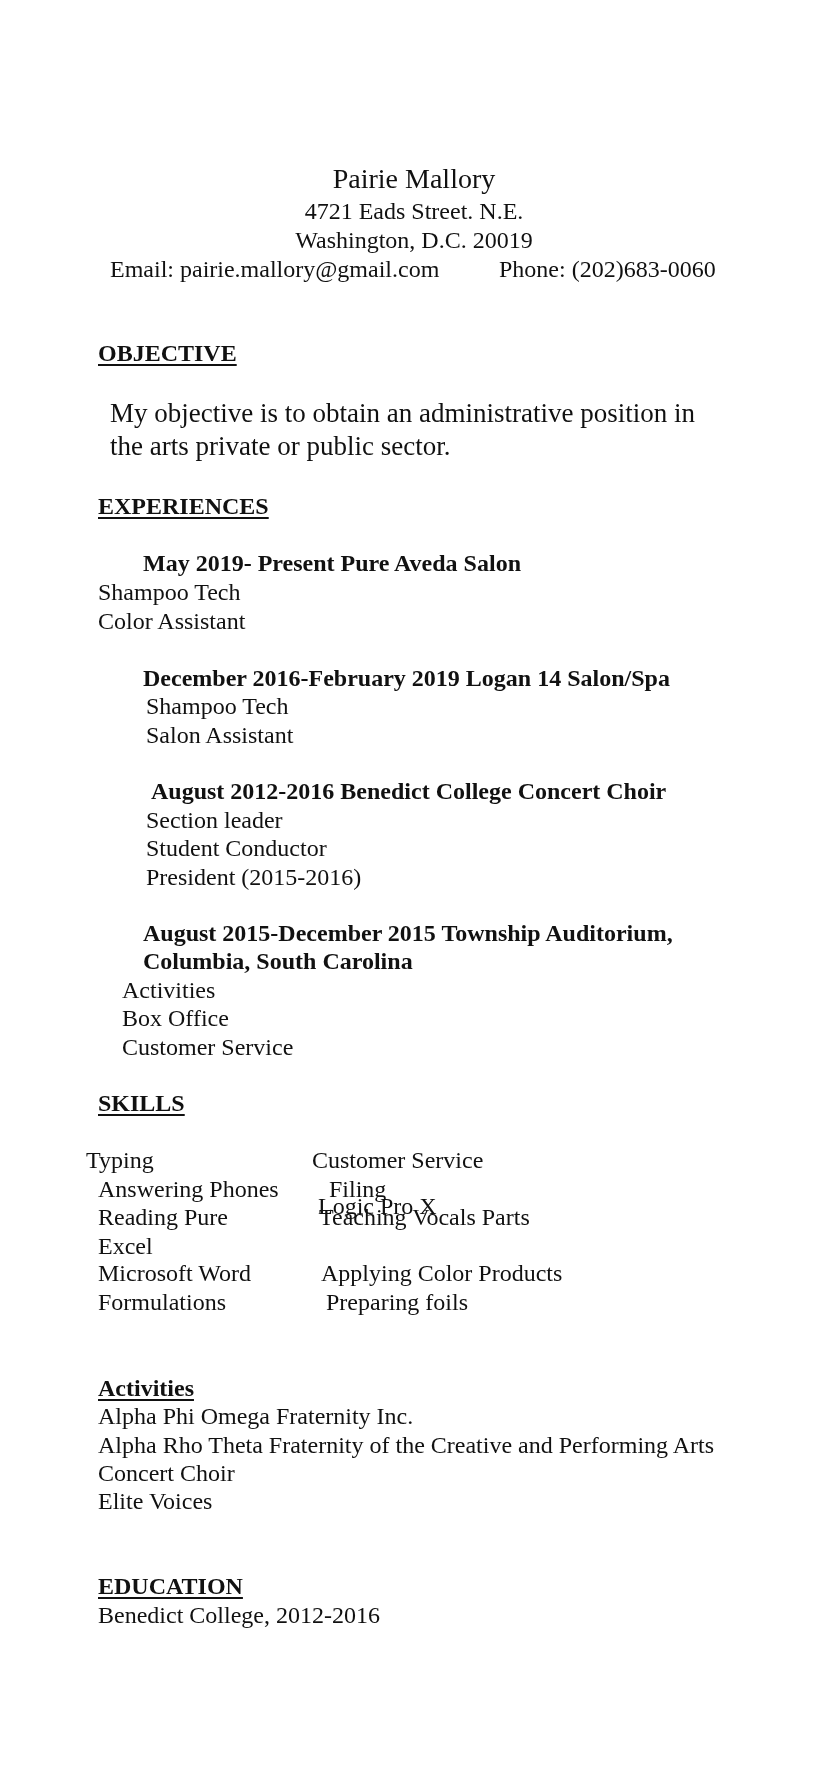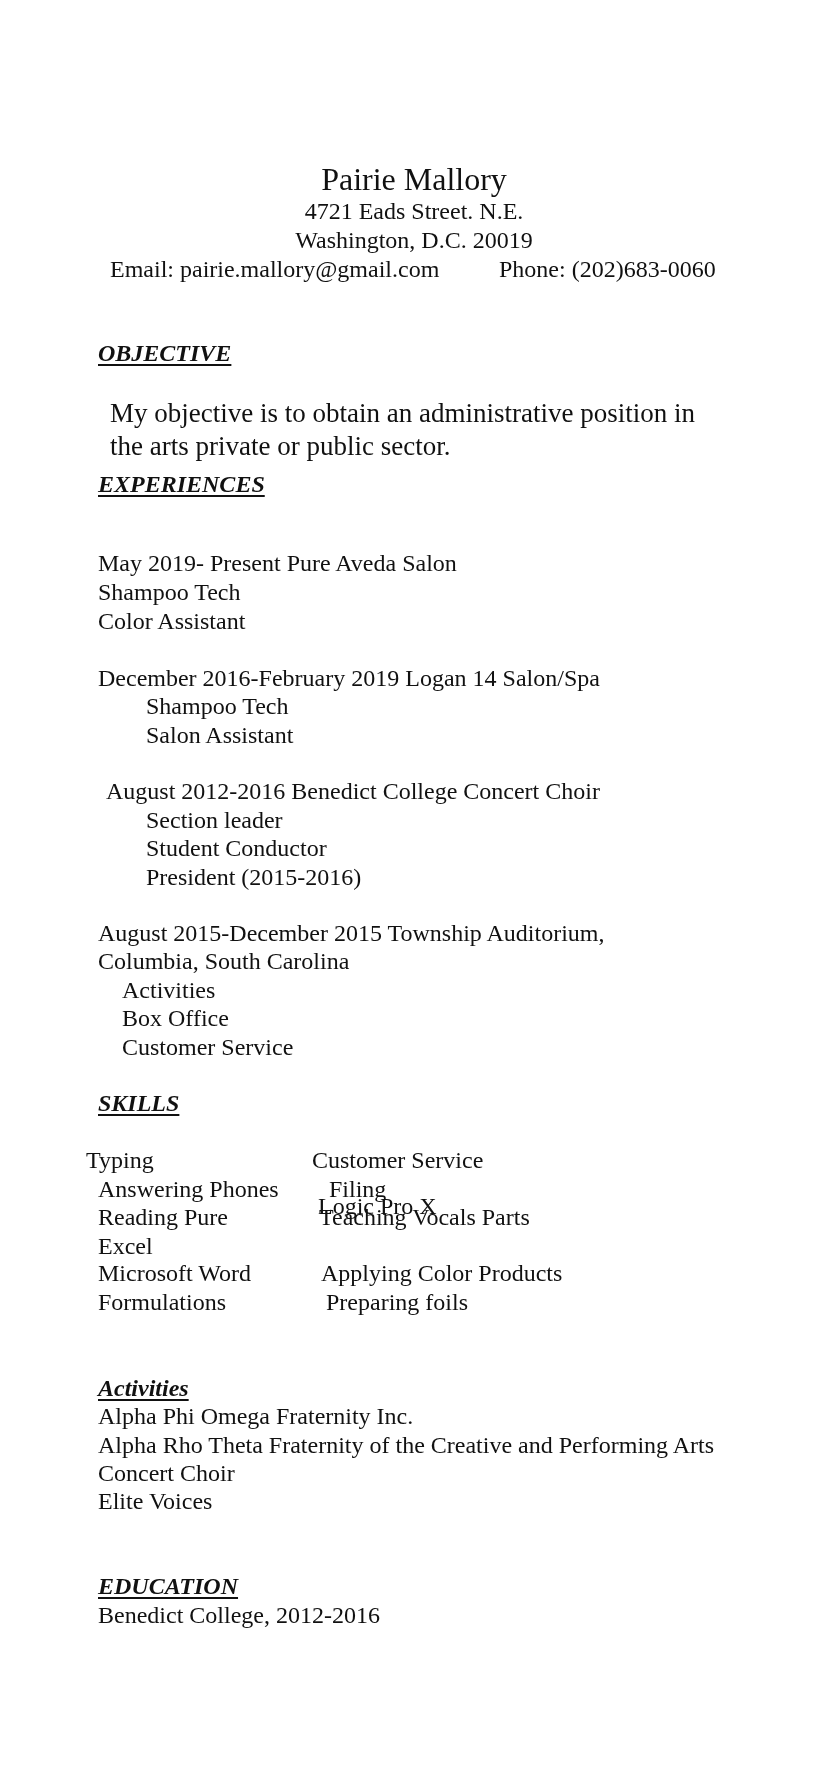--- a/index.html
+++ b/index.html
@@ -1,38 +1,38 @@
 <!DOCTYPE html>
 <html><head>
 <meta charset="utf-8">
 <style>
   html, body { margin:0; padding:0; background:#ffffff; }
   body { width:828px; height:1792px; position:relative; overflow:hidden;
          font-family:"Liberation Serif", serif; color:#111111; }
   .ln { position:absolute; white-space:nowrap; font-size:24px; line-height:28px; transform:translateY(-50%); }
   .c { left:0; width:828px; text-align:center; }
-  .b { font-weight:normal; }
-  .h { font-weight:bold; text-decoration:underline; text-decoration-thickness:2px; text-underline-offset:3px;font-style:italic; }
-  .name { font-size:32px; line-height:32px; }
+  .b { font-weight:bold;margin-left:45px; }
+  .h { font-weight:bold; text-decoration:underline; text-decoration-thickness:2px; text-underline-offset:3px; }
+  .name { font-size:28px; line-height:32px; }
   .obj { font-size:27px; line-height:32px; }
 </style>
 </head>
 <body>
 
 <div class="ln c name" style="top:179px">Pairie Mallory</div>
 <div class="ln c" style="top:211px">4721 Eads Street. N.E.</div>
 <div class="ln c" style="top:240px">Washington, D.C. 20019</div>
 <div class="ln" style="top:269px; left:110px">Email: pairie.mallory@gmail.com</div>
 <div class="ln" style="top:269px; left:499px">Phone: (202)683-0060</div>
 
 <div class="ln h" style="top:353px; left:98px">OBJECTIVE</div>
 <div class="ln obj" style="top:413px; left:110px">My objective is to obtain an administrative position in</div>
 <div class="ln obj" style="top:446px; left:110px">the arts private or public sector.</div>
 
-<div class="ln h" style="top:484px; left:98px">EXPERIENCES</div>
+<div class="ln h" style="top:506px; left:98px">EXPERIENCES</div>
 
 <div class="ln b" style="top:563px; left:98px">May 2019- Present Pure Aveda Salon</div>
 <div class="ln" style="top:592px; left:98px">Shampoo Tech</div>
 <div class="ln" style="top:621px; left:98px">Color Assistant</div>
 
 <div class="ln b" style="top:678px; left:98px">December 2016-February 2019 Logan 14 Salon/Spa</div>
 <div class="ln" style="top:706px; left:146px">Shampoo Tech</div>
 <div class="ln" style="top:735px; left:146px">Salon Assistant</div>
 
 <div class="ln b" style="top:791px; left:106px">August 2012-2016 Benedict College Concert Choir</div>

